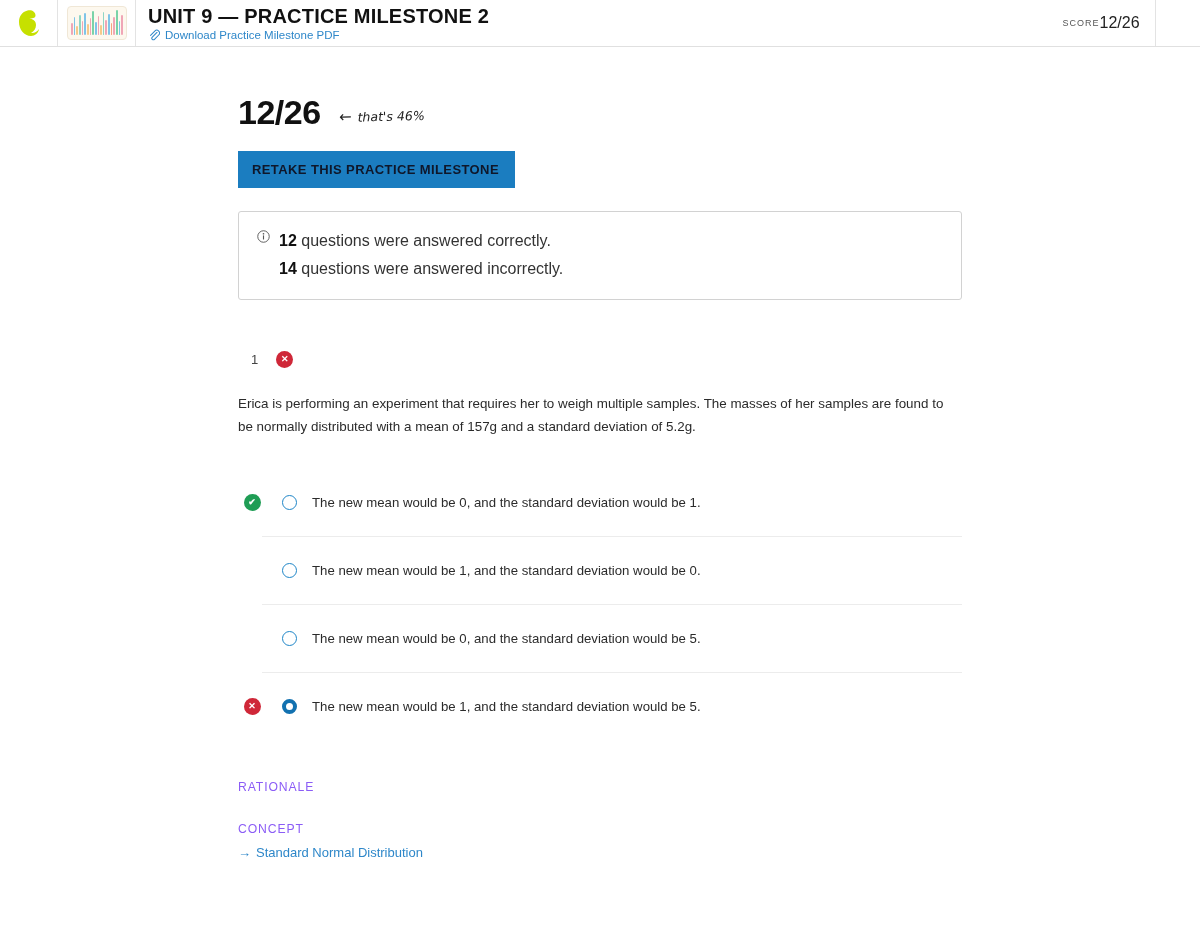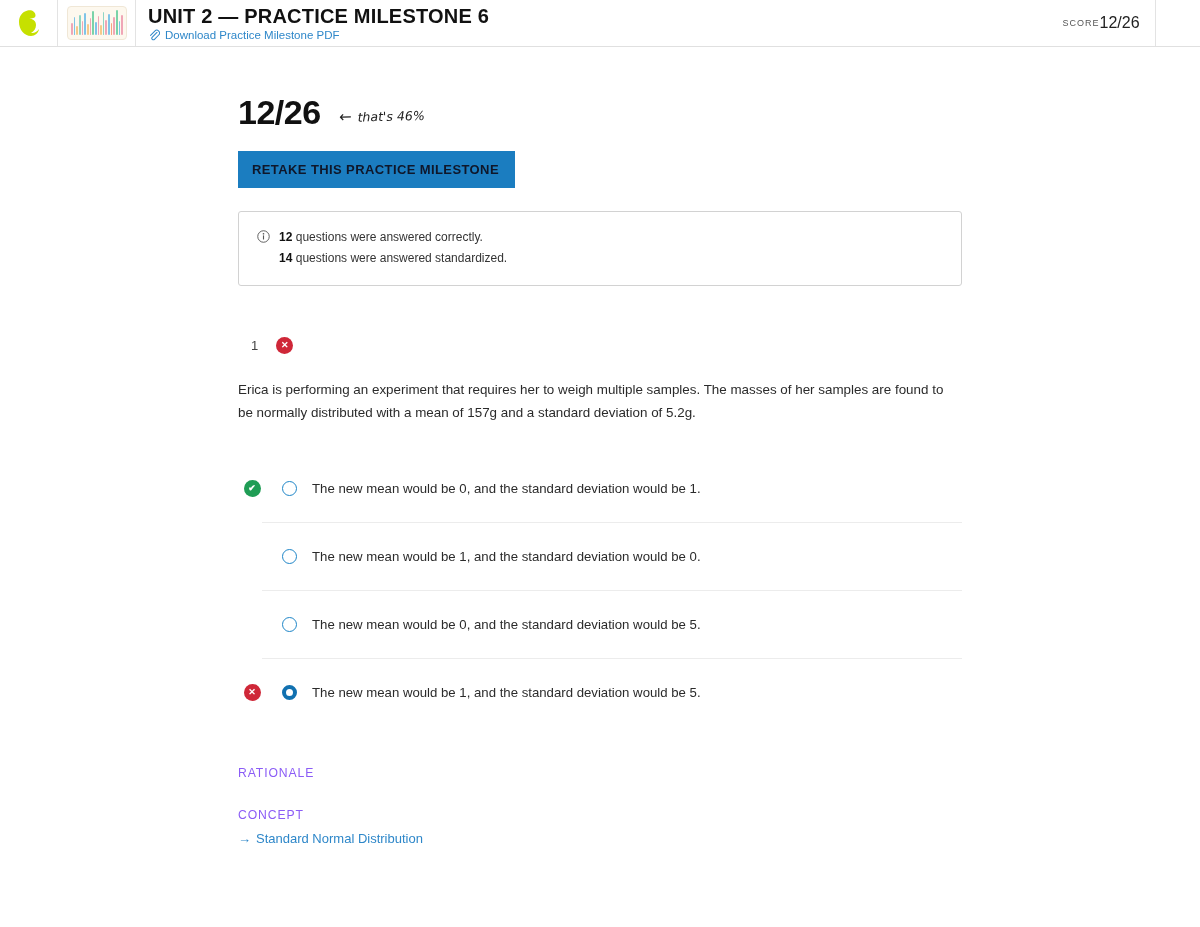--- a/index.html
+++ b/index.html
@@ -165,21 +165,21 @@
     background: #ffffff;
   }
   .info-row {
     display: flex;
     align-items: flex-start;
     gap: 9px;
   }
   .info-icon {
     width: 13px; height: 13px; flex: 0 0 auto; margin-top: 2px;
   }
-  .info-lines { font-size: 12px; color: #333333; line-height: 1.75; }
+  .info-lines { font-size: 16px; color: #333333; line-height: 1.75; }
   .info-lines .n { font-weight: bold; color: #111111; }
 
   
   .question-block { margin-top: 48px; }
   .q-head {
     display: flex;
     align-items: center;
     gap: 18px;
     padding-left: 13px;
     height: 22px;
@@ -299,21 +299,21 @@
       <i style="height:21px;background:#7fc4e8"></i>
       <i style="height:12px;background:#f6a37f"></i>
       <i style="height:18px;background:#f0a6b6"></i>
       <i style="height:25px;background:#7ad3a8"></i>
       <i style="height:14px;background:#7fc4e8"></i>
       <i style="height:20px;background:#f0a6b6"></i>
     </span>
   </div>
 
   <div class="title-cell">
-    <div class="milestone-title">UNIT 2 — PRACTICE MILESTONE 6</div>
+    <div class="milestone-title">UNIT 9 — PRACTICE MILESTONE 2</div>
     <div class="pdf-link">
       <span class="clip-icon">
         <svg width="12" height="12" viewBox="0 0 14 14">
           <path d="M10.5 4 L5 9.5 a1.8 1.8 0 0 0 2.6 2.6 L12.5 7 a3.2 3.2 0 0 0 -4.6 -4.6 L3 7.4" fill="none" stroke="#2e87c9" stroke-width="1.2" stroke-linecap="round"></path>
         </svg>
       </span>
       <span>Download Practice Milestone PDF</span>
     </div>
   </div>
 
@@ -347,21 +347,21 @@
             <rect x="6.4" y="5.8" width="1.2" height="4.4" fill="#555"></rect>
           </svg>
         </span>
         <div class="info-lines">
           <div>
             <span class="n">12</span>
             <span>questions were answered correctly.</span>
           </div>
           <div>
             <span class="n">14</span>
-            <span>questions were answered standardized.</span>
+            <span>questions were answered incorrectly.</span>
           </div>
         </div>
       </div>
     </div>
 
     
     <div class="question-block">
 
       <div class="q-head">
         <span class="q-num">1</span>

